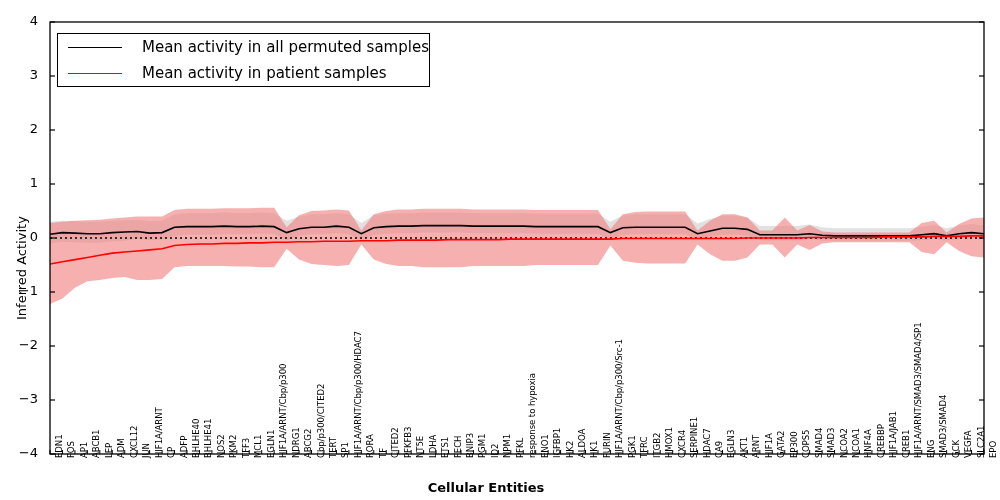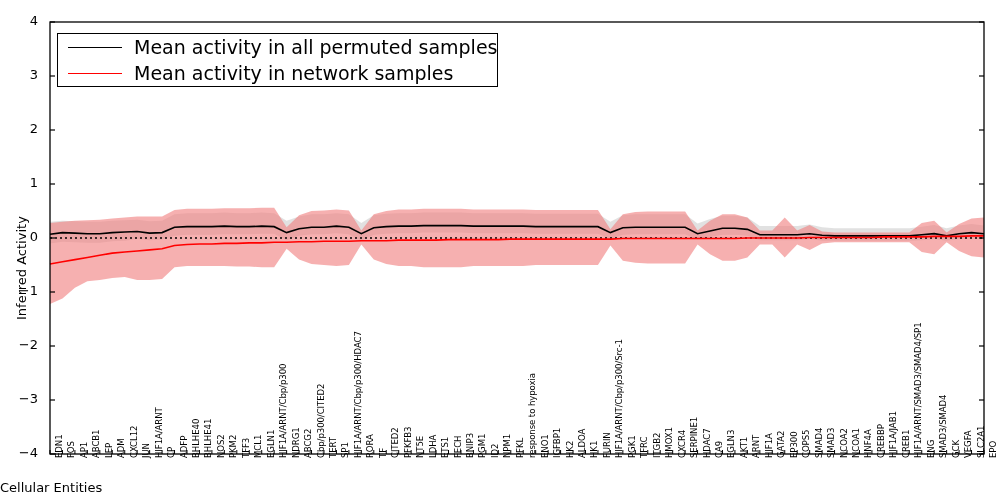--- a/index.html
+++ b/index.html
@@ -1,28 +1,28 @@
 <!DOCTYPE html>
 <html><head>
 <meta charset="utf-8">
 <style>
   html,body{margin:0;padding:0;background:#ffffff;}
   body{width:1000px;height:500px;overflow:hidden;font-family:"DejaVu Sans","Liberation Sans",sans-serif;color:#000;}
   #fig{position:relative;width:1000px;height:500px;}
   #plotsvg{position:absolute;left:0;top:0;width:1000px;height:500px;}
   .ttl{position:absolute;left:0;top:2px;width:1000px;text-align:center;font-size:15.5px;color:#000;}
   .ylab{position:absolute;transform:rotate(-90deg);transform-origin:left top;font-size:13px;white-space:nowrap;}
-  .xlab{position:absolute;width:972px;font-size:13px;}
+  .xlab{position:absolute;width:972px;text-align:center;font-size:13px;font-weight:bold;}
   .ytick{position:absolute;font-size:13px;text-align:right;width:26px;}
   .xtick{position:absolute;font-size:8.6px;white-space:nowrap;transform:rotate(-90deg);transform-origin:left top;letter-spacing:-0.1px;}
   .lgbox{position:absolute;background:#fff;border:1px solid #000;}
   .lgrow{display:flex;align-items:center;height:26px;}
   .lgline{width:54px;height:0;border-top:1.6px solid #000;margin:0 12px 0 10px;}
   .lgline.red{border-top-color:#ff0000;}
-  .lgtxt{font-size:19px;}
+  .lgtxt{font-size:15px;margin-left:8px;}
 </style>
 </head>
 <body>
 
 <div id="fig">
 
 
   <svg id="plotsvg" viewBox="0 0 1000 500" preserveAspectRatio="none">
       <rect x="50" y="22" width="934" height="432" fill="#ffffff"></rect>
       <path d="M 50 221.8 L 62.45333333333333 220.71999999999997 L 74.90666666666667 221.26000000000002 L 87.36 221.8 L 99.81333333333333 221.8 L 112.26666666666667 220.71999999999997 L 124.72 220.18 L 137.17333333333335 219.64000000000001 L 149.62666666666667 221.26000000000002 L 162.07999999999998 220.71999999999997 L 174.53333333333333 214.23999999999998 L 186.98666666666668 213.16 L 199.44 213.16 L 211.89333333333335 213.16 L 224.34666666666666 212.62 L 236.8 213.16 L 249.25333333333336 213.16 L 261.70666666666665 212.62 L 274.15999999999997 213.16 L 286.61333333333334 220.71999999999997 L 299.06666666666666 216.39999999999998 L 311.52000000000004 214.23999999999998 L 323.97333333333336 214.23999999999998 L 336.4266666666666 213.16 L 348.88 214.23999999999998 L 361.3333333333333 222.88 L 373.7866666666667 215.32 L 386.24 213.7 L 398.6933333333333 213.16 L 411.14666666666665 213.16 L 423.6 212.62 L 436.05333333333334 212.62 L 448.5066666666667 212.62 L 460.96 212.62 L 473.4133333333333 213.16 L 485.8666666666667 213.16 L 498.32 213.16 L 510.77333333333337 213.16 L 523.2266666666667 213.16 L 535.6800000000001 213.7 L 548.1333333333333 213.7 L 560.5866666666666 213.7 L 573.0400000000001 213.7 L 585.4933333333333 213.7 L 597.9466666666667 213.7 L 610.4 221.8 L 622.8533333333332 215.32 L 635.3066666666667 214.23999999999998 L 647.76 214.23999999999998 L 660.2133333333334 214.23999999999998 L 672.6666666666666 214.23999999999998 L 685.12 214.23999999999998 L 697.5733333333334 223.42000000000002 L 710.0266666666666 219.10000000000002 L 722.48 215.85999999999999 L 734.9333333333333 215.85999999999999 L 747.3866666666667 217.48000000000002 L 759.84 226.12 L 772.2933333333333 226.12 L 784.7466666666667 226.12 L 797.2 226.12 L 809.6533333333333 224.5 L 822.1066666666667 227.2 L 834.56 228.28000000000003 L 847.0133333333334 228.28000000000003 L 859.4666666666667 228.28000000000003 L 871.92 228.28000000000003 L 884.3733333333333 228.28000000000003 L 896.8266666666666 228.28000000000003 L 909.2800000000001 228.28000000000003 L 921.7333333333333 226.66 L 934.1866666666666 225.04 L 946.64 228.28000000000003 L 959.0933333333334 225.57999999999998 L 971.5466666666667 223.96 L 984 225.57999999999998 L 984 239.08 L 971.5466666666667 238.54 L 959.0933333333334 239.08 L 946.64 240.7 L 934.1866666666666 239.08 L 921.7333333333333 240.16 L 909.2800000000001 240.7 L 896.8266666666666 240.7 L 884.3733333333333 240.7 L 871.92 240.7 L 859.4666666666667 240.7 L 847.0133333333334 240.7 L 834.56 240.7 L 822.1066666666667 240.7 L 809.6533333333333 239.08 L 797.2 240.16 L 784.7466666666667 240.16 L 772.2933333333333 240.16 L 759.84 240.16 L 747.3866666666667 235.84 L 734.9333333333333 234.76000000000002 L 722.48 234.76000000000002 L 710.0266666666666 236.92000000000002 L 697.5733333333334 239.61999999999998 L 685.12 234.21999999999997 L 672.6666666666666 234.21999999999997 L 660.2133333333334 234.21999999999997 L 647.76 234.21999999999997 L 635.3066666666667 234.21999999999997 L 622.8533333333332 234.76000000000002 L 610.4 239.08 L 597.9466666666667 233.68 L 585.4933333333333 233.68 L 573.0400000000001 233.68 L 560.5866666666666 233.68 L 548.1333333333333 233.68 L 535.6800000000001 233.68 L 523.2266666666667 233.14000000000001 L 510.77333333333337 233.14000000000001 L 498.32 233.14000000000001 L 485.8666666666667 233.14000000000001 L 473.4133333333333 233.14000000000001 L 460.96 232.60000000000002 L 448.5066666666667 232.60000000000002 L 436.05333333333334 232.60000000000002 L 423.6 232.60000000000002 L 411.14666666666665 233.14000000000001 L 398.6933333333333 233.14000000000001 L 386.24 233.68 L 373.7866666666667 234.76000000000002 L 361.3333333333333 240.7 L 348.88 234.21999999999997 L 336.4266666666666 233.14000000000001 L 323.97333333333336 234.21999999999997 L 311.52000000000004 234.21999999999997 L 299.06666666666666 235.84 L 286.61333333333334 240.16 L 274.15999999999997 233.68 L 261.70666666666665 233.68 L 249.25333333333336 234.21999999999997 L 236.8 234.21999999999997 L 224.34666666666666 234.21999999999997 L 211.89333333333335 234.76000000000002 L 199.44 234.76000000000002 L 186.98666666666668 234.76000000000002 L 174.53333333333333 235.84 L 162.07999999999998 239.61999999999998 L 149.62666666666667 240.16 L 137.17333333333335 239.08 L 124.72 240.7 L 112.26666666666667 241.24 L 99.81333333333333 242.85999999999999 L 87.36 242.85999999999999 L 74.90666666666667 242.32 L 62.45333333333333 241.78 L 50 243.4 Z" fill="#c8c8c8" fill-opacity="0.55" stroke="none"></path>
@@ -220,17 +220,17 @@
   <div class="ylab" style="left:14px;top:320px;">Inferred Activity</div>
   <div class="xlab" style="left:0;top:480px;">Cellular Entities</div>
 
   <div class="lgbox" style="left:57px;top:33px;">
     <div class="lgrow">
       <span class="lgline"></span>
       <span class="lgtxt">Mean activity in all permuted samples</span>
     </div>
     <div class="lgrow">
       <span class="lgline red"></span>
-      <span class="lgtxt">Mean activity in network samples</span>
+      <span class="lgtxt">Mean activity in patient samples</span>
     </div>
   </div>
 
 </div>
 
 </body></html>

